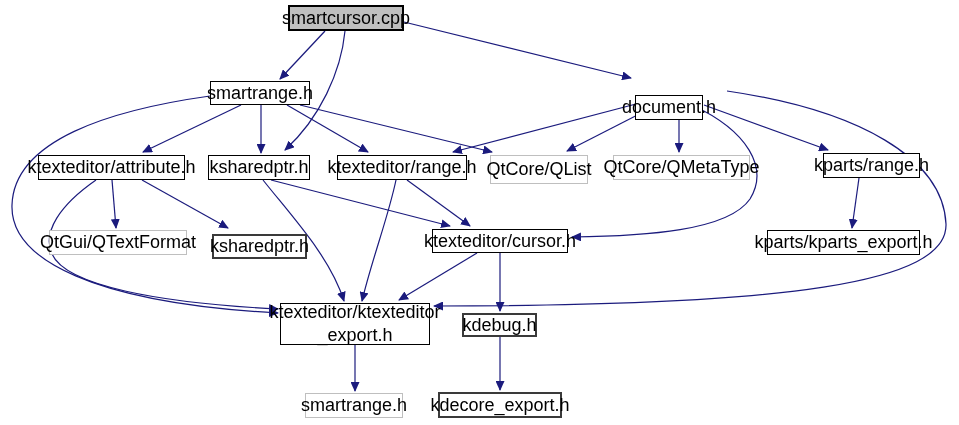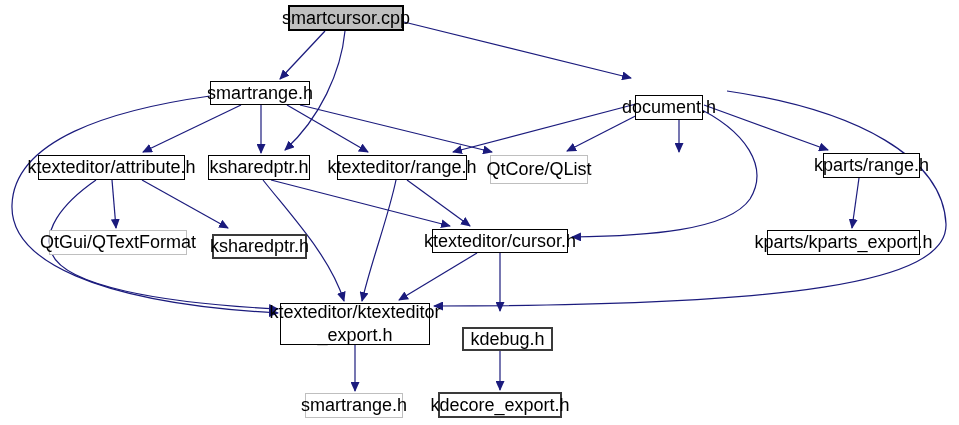--- a/index.html
+++ b/index.html
@@ -61,31 +61,32 @@
   <div class="node" style="left:635px;top:95px;width:68px;height:25px">document.h</div>
 
   <div class="node" style="left:38px;top:155px;width:147px;height:25px">ktexteditor/attribute.h</div>
 
   <div class="node" style="left:208px;top:155px;width:102px;height:25px">ksharedptr.h</div>
 
   <div class="node" style="left:337px;top:155px;width:130px;height:25px">ktexteditor/range.h</div>
 
   <div class="node node--external" style="left:490px;top:155px;width:98px;height:29px">QtCore/QList</div>
 
+  <div class="node node--external" style="left:613px;top:155px;width:137px;height:25px">QtCore/QMetaType</div>
 
   <div class="node" style="left:823px;top:153px;width:97px;height:25px">kparts/range.h</div>
 
   <div class="node node--external" style="left:49px;top:230px;width:138px;height:25px">QtGui/QTextFormat</div>
 
   <div class="node node--trunc" style="left:212px;top:234px;width:95px;height:25px">ksharedptr.h</div>
 
   <div class="node" style="left:767px;top:230px;width:153px;height:25px">kparts/kparts_export.h</div>
 
   <div class="node" style="left:432px;top:229px;width:136px;height:24px">ktexteditor/cursor.h</div>
 
   <div class="node node--multiline" style="left:280px;top:303px;width:150px;height:42px">ktexteditor/ktexteditor _export.h</div>
 
-  <div class="node node--trunc" style="left:462px;top:327px;width:91px;height:24px">kdebug.h</div>
+  <div class="node node--trunc" style="left:462px;top:313px;width:75px;height:24px">kdebug.h</div>
 
   <div class="node node--external" style="left:305px;top:393px;width:98px;height:25px">smartrange.h</div>
 
   <div class="node node--trunc" style="left:438px;top:392px;width:124px;height:26px">kdecore_export.h</div>
 </div>
 
 </body></html>

